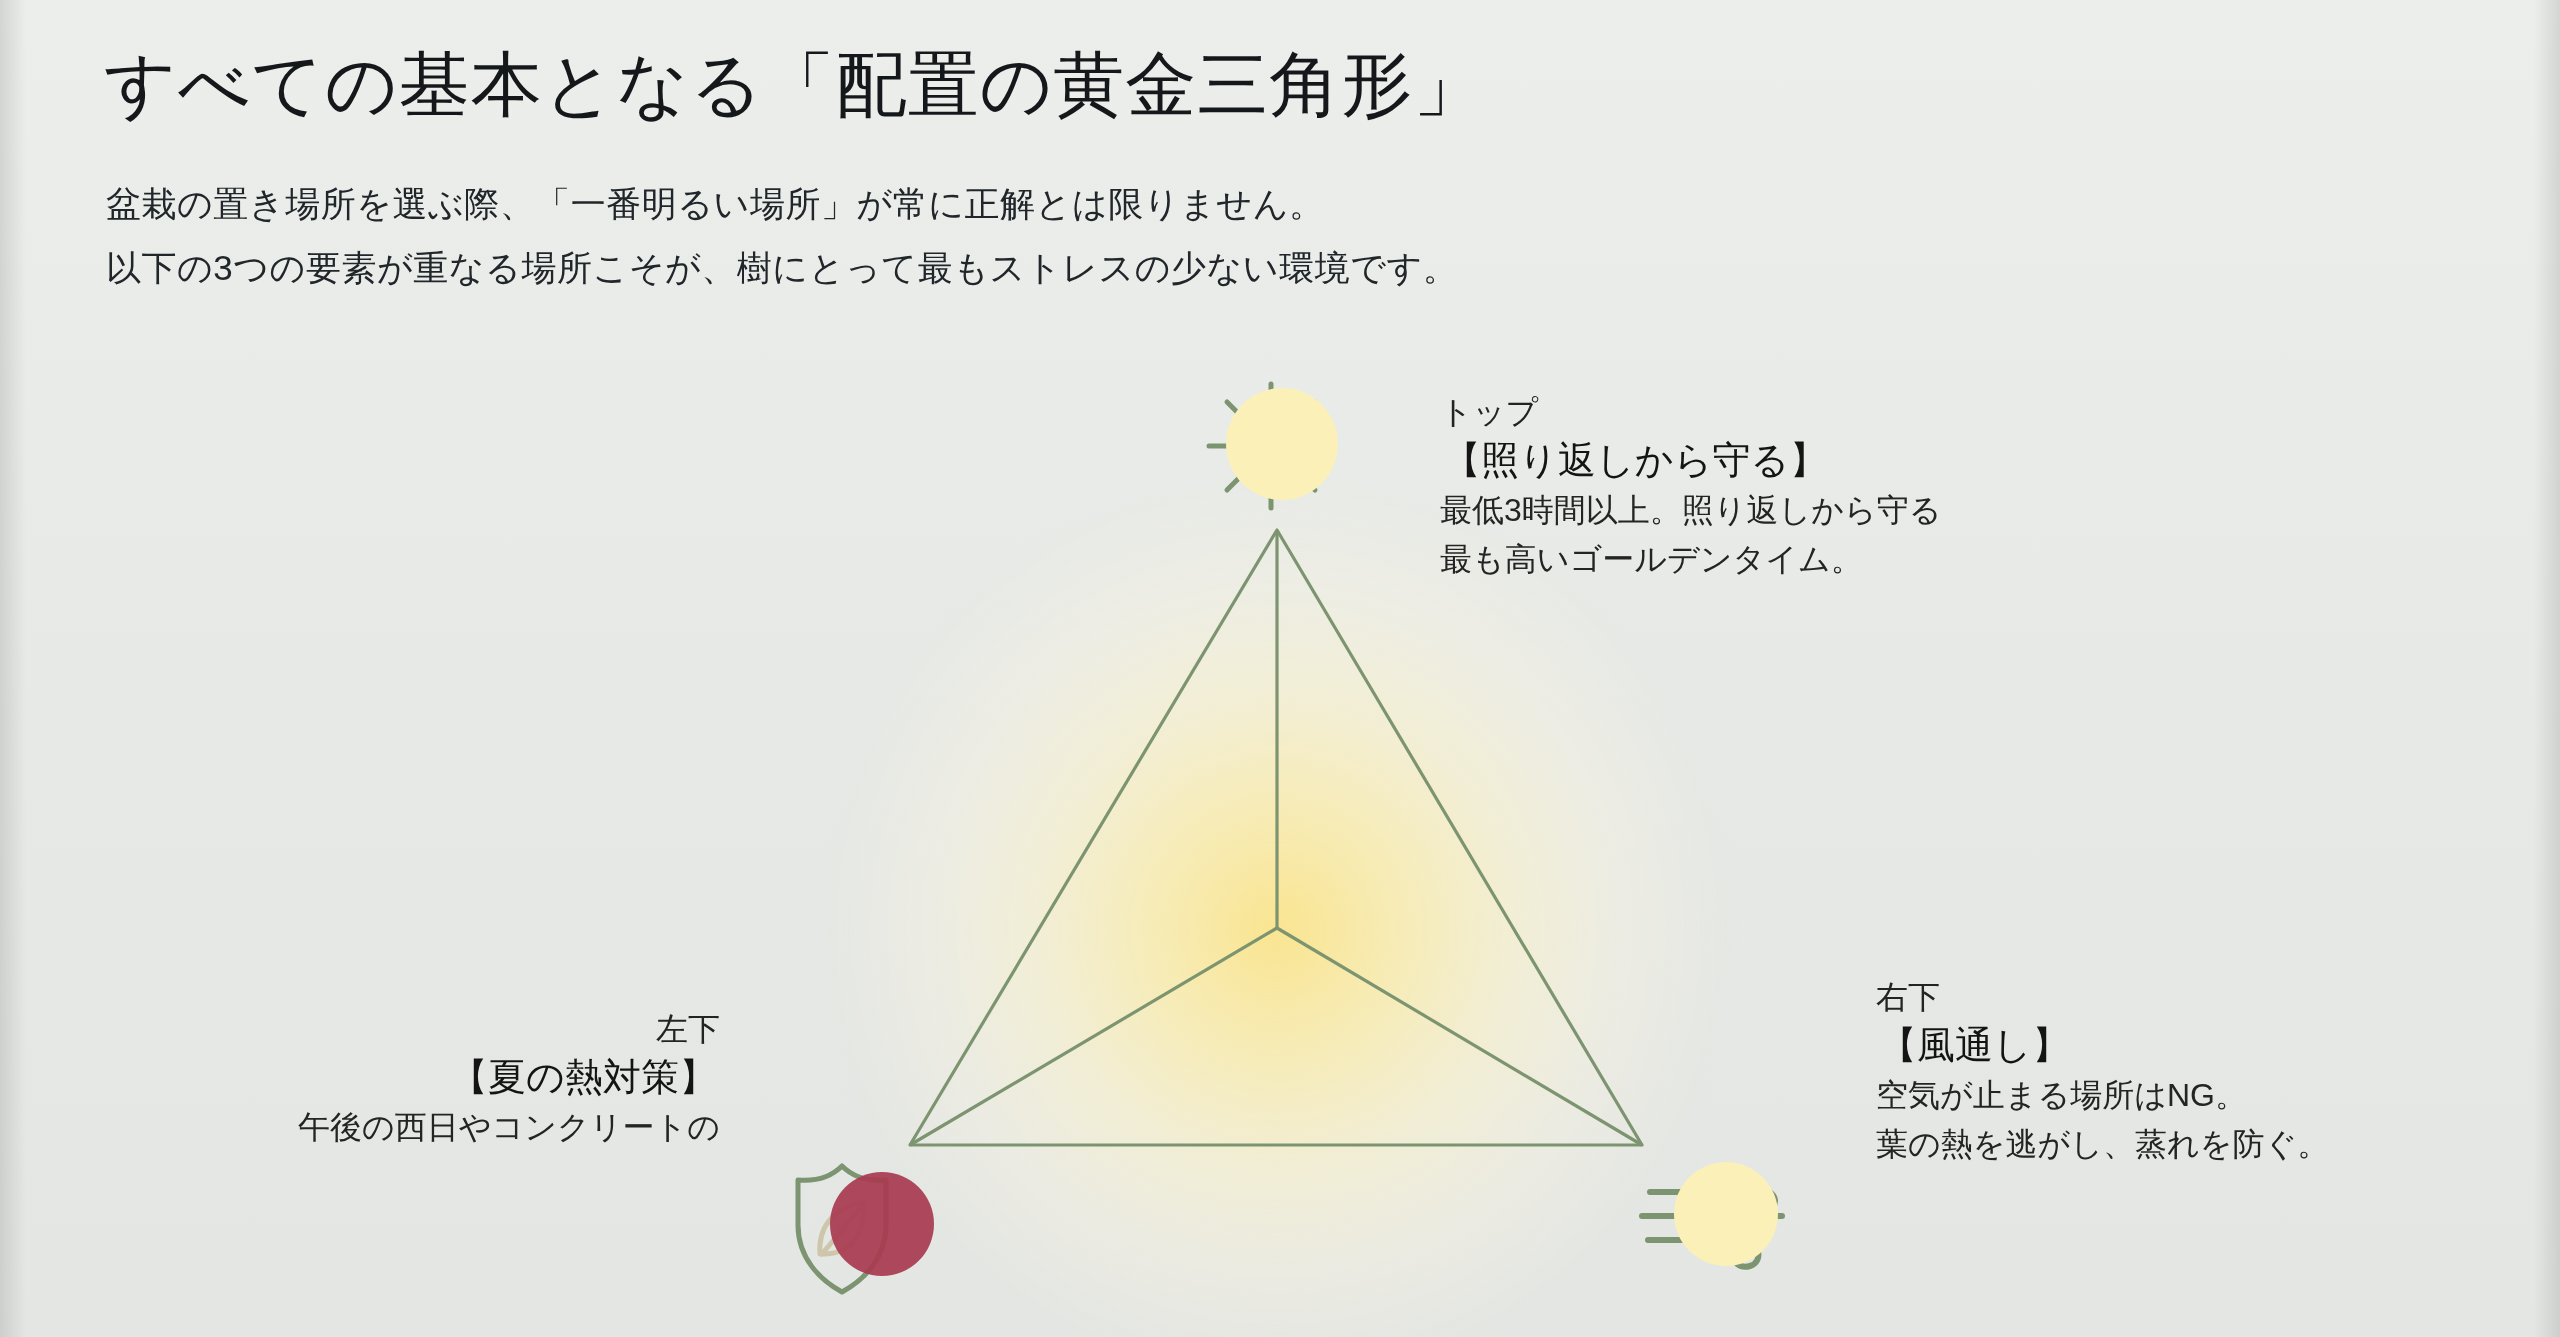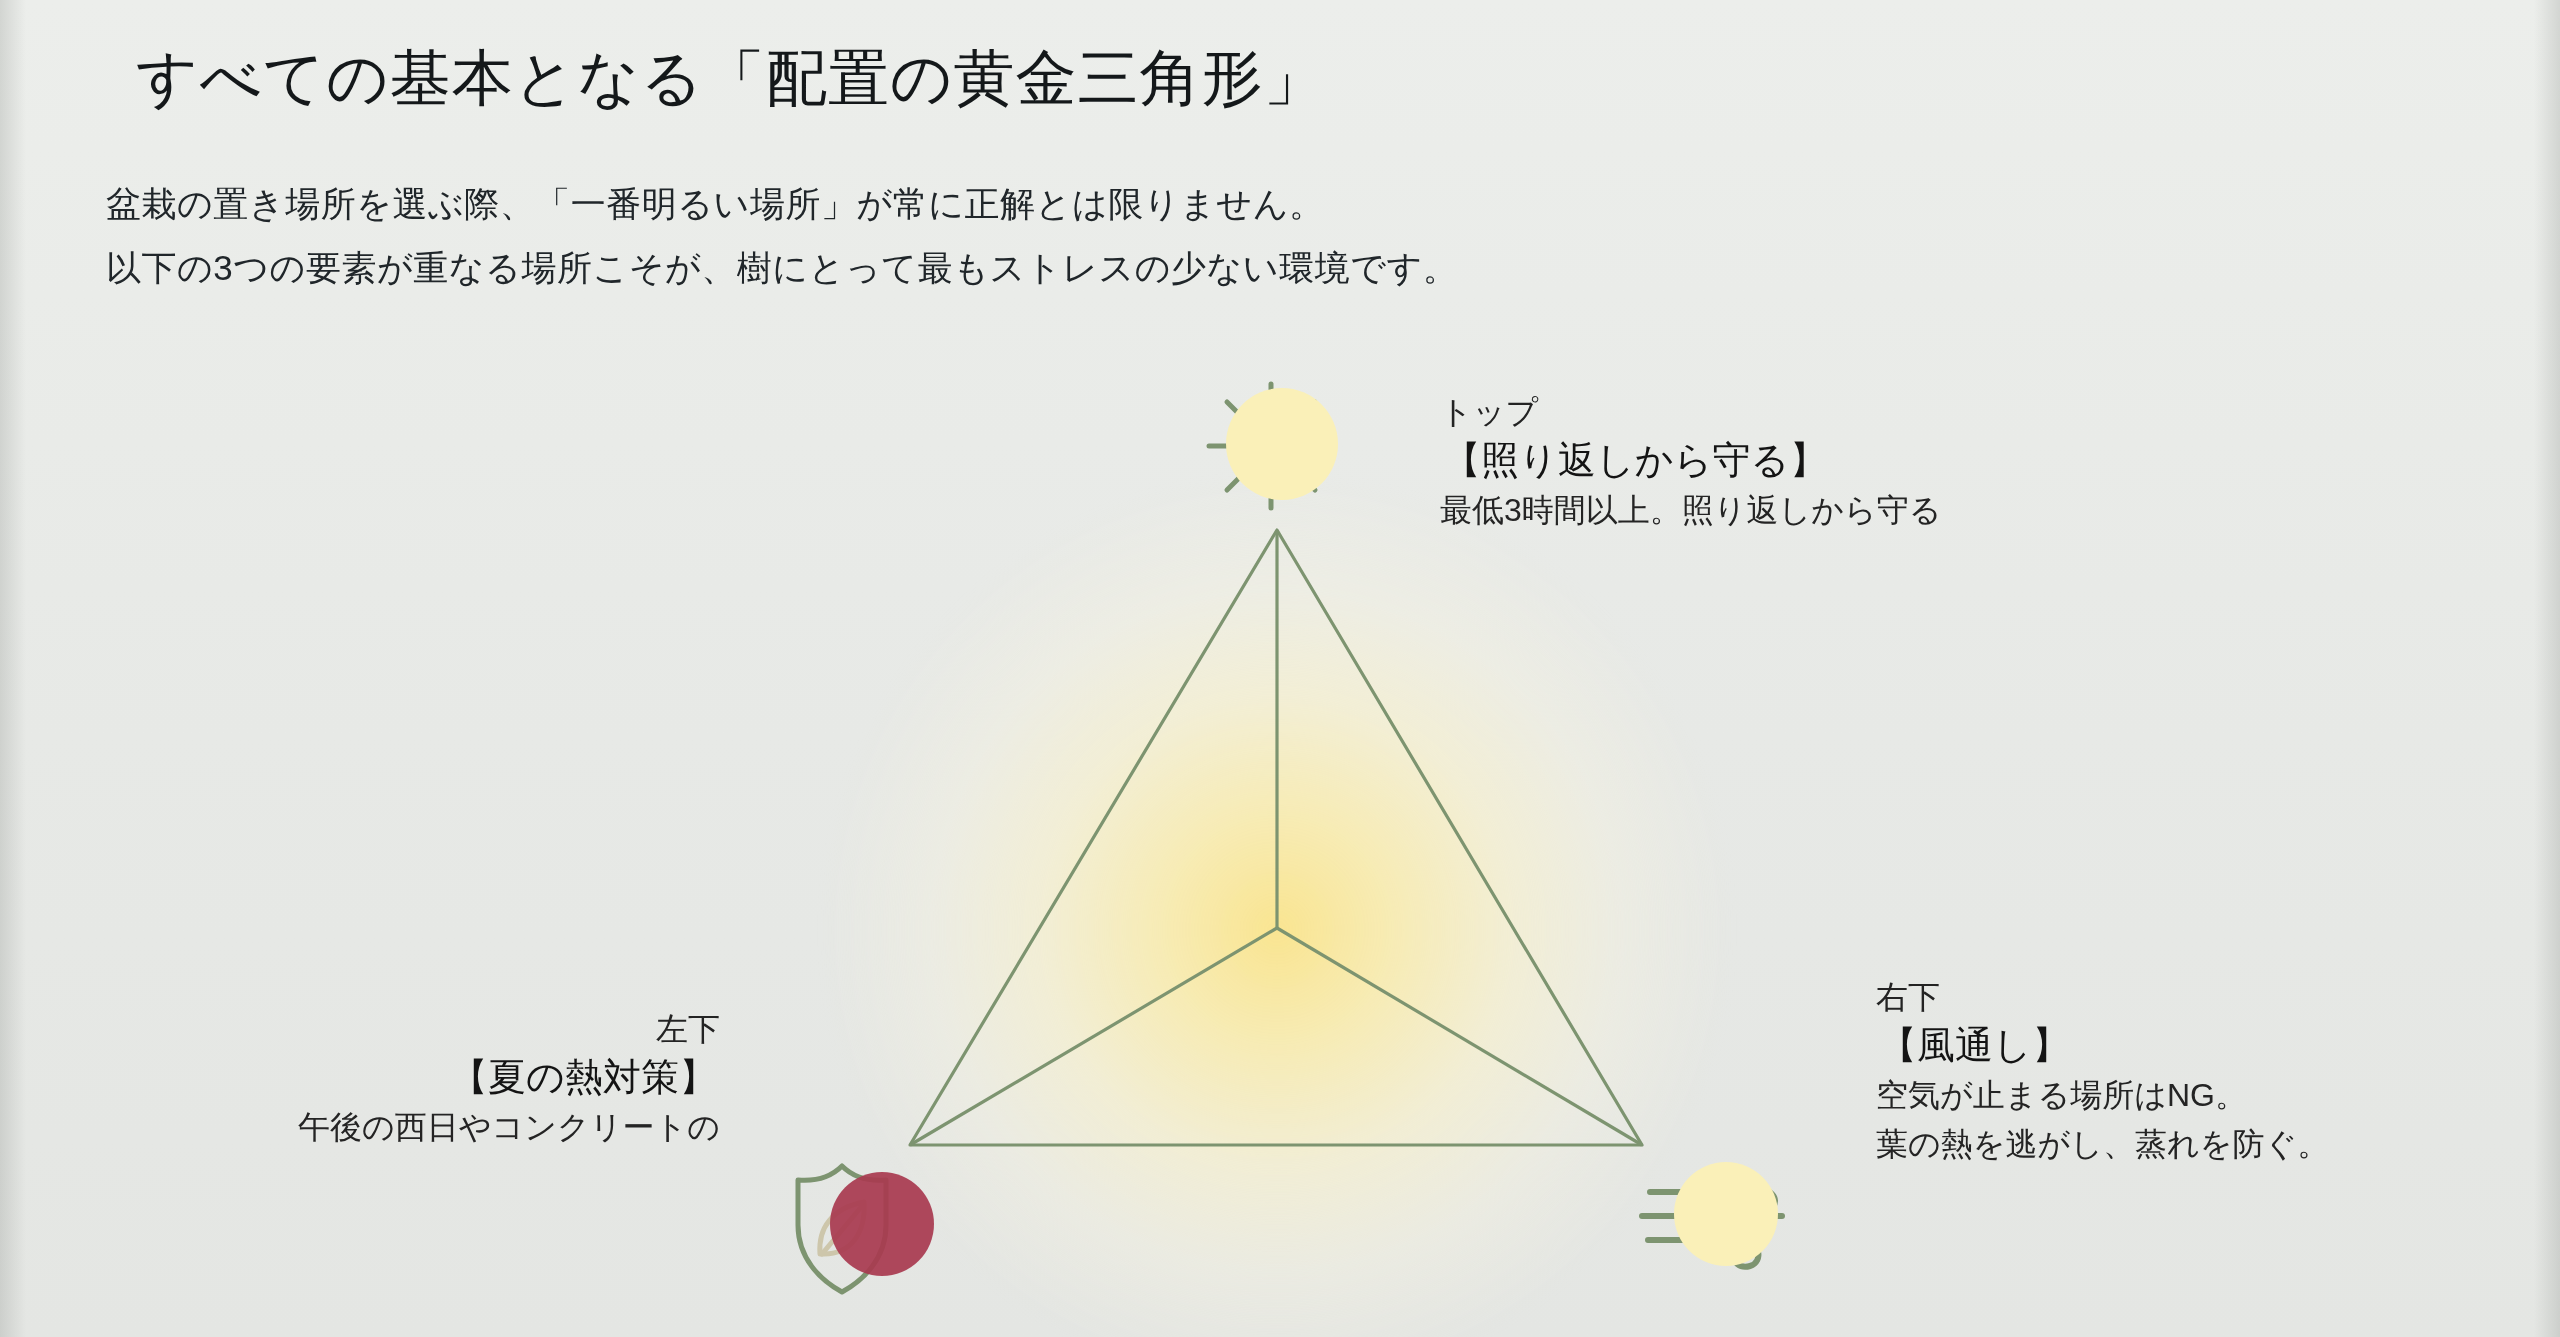--- a/index.html
+++ b/index.html
@@ -35,26 +35,25 @@
     background: linear-gradient(270deg, rgba(120,125,120,.22), rgba(120,125,120,0));
     pointer-events: none;
   }
 
   
   .title {
     position: absolute;
     left: 104px;
     top: 38px;
     font-family: "Liberation Serif", "DejaVu Serif", serif;
-    font-size: 61px;
+    font-size: 71px;
     font-weight: 400;
     letter-spacing: 1px;
     color: #14181a;
     white-space: nowrap;
-    margin-left: 32px;
   }
   .subtitle {
     position: absolute;
     left: 106px;
     top: 172px;
     font-size: 35px;
     line-height: 64px;
     letter-spacing: .5px;
     color: #20262a;
     white-space: nowrap;
@@ -197,20 +196,21 @@
   </div>
 </div>
 
 <div class="label-block align-left" style="left:1440px; top:390px; width:740px;">
   <div class="lab-kicker">トップ</div>
   <div><span class="lab-term">
     <span class="hl" style="background: rgb(250, 240, 180);"></span>
     <span>【照り返しから守る】</span>
   </span></div>
   <div class="lab-desc">最低3時間以上。照り返しから守る</div>
+  <div class="lab-desc">最も高いゴールデンタイム。</div>
 </div>
 
 <div class="label-block align-right" style="left:100px; top:975px; width:620px;">
   <div class="lab-kicker">左下</div>
   <div><span class="lab-term">
     <span class="hl" style="background: rgb(176, 86, 99);"></span>
     <span>【夏の熱対策】</span>
   </span></div>
   <div class="lab-desc">午後の西日やコンクリートの</div>
 </div>

